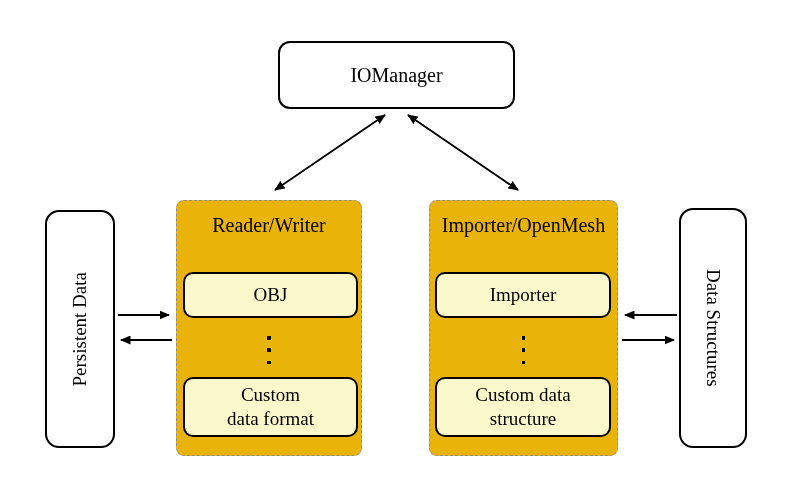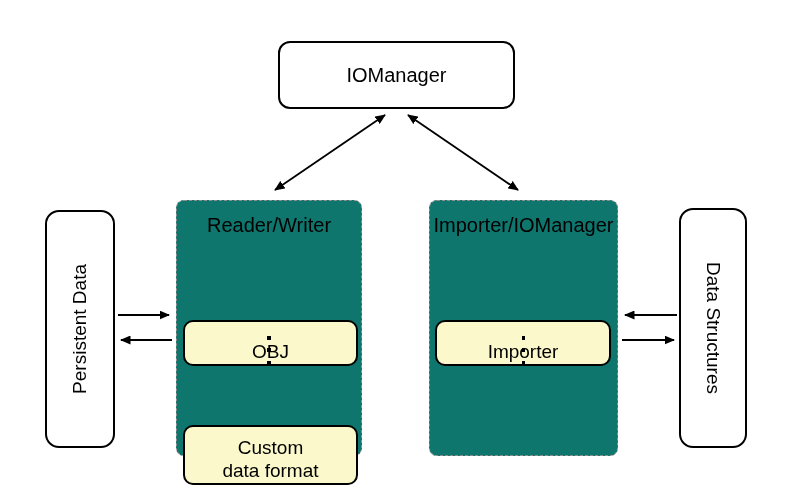--- a/index.html
+++ b/index.html
@@ -1,21 +1,21 @@
 <!DOCTYPE html>
 <html><head>
 <meta charset="utf-8">
 <style>
   html, body { margin: 0; padding: 0; background: #ffffff; }
   .canvas {
     position: relative;
     width: 800px;
     height: 489px;
     background: #ffffff;
-    font-family: Liberation Sans, sans-serif;
+    font-family: Liberation Serif, serif;
     color: #000000;
     overflow: hidden;
   }
   .arrow-layer {
     position: absolute;
     left: 0; top: 0;
     width: 800px; height: 489px;
     pointer-events: none;
   }
   .node {
@@ -46,45 +46,44 @@
     white-space: nowrap;
   }
   .v-text-down {
     writing-mode: vertical-rl;
     white-space: nowrap;
   }
   .group {
     position: absolute;
     top: 200px;
     height: 256px;
-    background: #0f766e;
+    background: #eab308;
     border: 1.6px dashed #8F8F8F;
     border-radius: 8px;
     box-sizing: border-box;
   }
   .group-rw { left: 176px; width: 186px; }
   .group-ie { left: 429px; width: 189px; }
   .group-title {
     position: absolute;
     top: 13px; left: 0; right: 0;
     text-align: center;
     font-size: 20px;
   }
   .inner-node {
     position: absolute;
     background: #FBF9CC;
     border: 2.5px solid #000000;
     border-radius: 10px;
     display: flex;
-    align-items: flex-end;
+    align-items: center;
     justify-content: center;
     box-sizing: border-box;
     font-size: 19px;
     text-align: center;
-    margin-top: 48px;
   }
   .group-rw .inner-top    { left: 6px; top: 71px;  width: 175px; height: 46px; }
   .group-rw .inner-bottom { left: 6px; top: 176px; width: 175px; height: 60px; }
   .group-ie .inner-top    { left: 5px; top: 71px;  width: 176px; height: 46px; }
   .group-ie .inner-bottom { left: 5px; top: 176px; width: 176px; height: 60px; }
   .node-label { white-space: pre-line; line-height: 1.25; }
   .vdots {
     position: absolute;
     left: 0; right: 0;
     top: 135px;
@@ -144,24 +143,28 @@
         <i></i>
         <i></i>
       </div>
     <div class="inner-node inner-bottom">
       <span class="node-label">Custom
 data format</span>
     </div>
   </div>
 
   <div class="group group-ie">
-    <div class="group-title">Importer/IOManager</div>
+    <div class="group-title">Importer/OpenMesh</div>
     <div class="inner-node inner-top">
       <span class="node-label">Importer</span>
     </div>
     <div class="vdots">
         <i></i>
         <i></i>
         <i></i>
       </div>
+    <div class="inner-node inner-bottom">
+      <span class="node-label">Custom data
+structure</span>
+    </div>
   </div>
 
 </div>
 
 </body></html>

